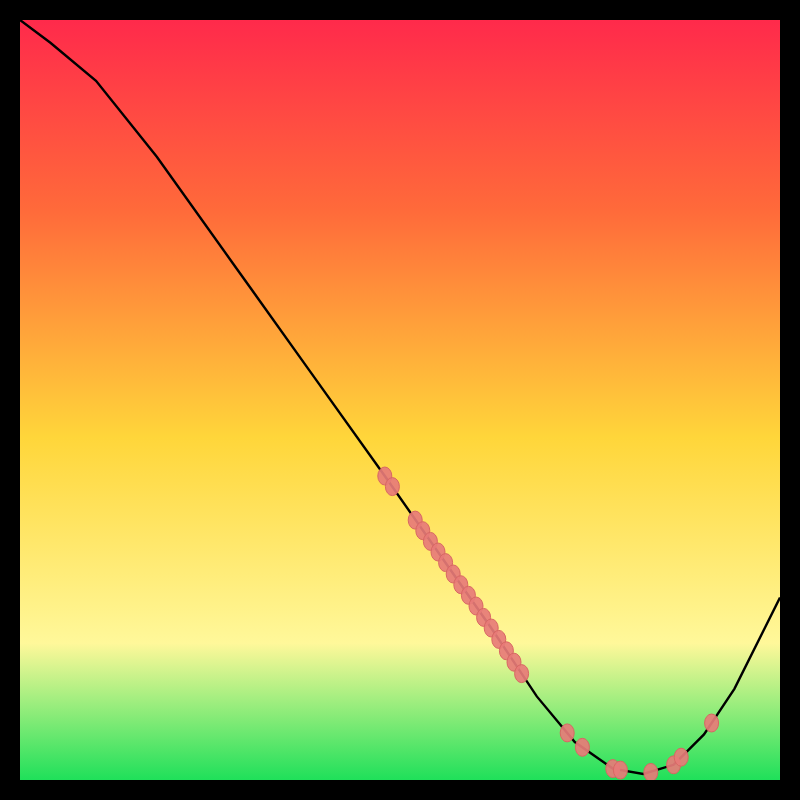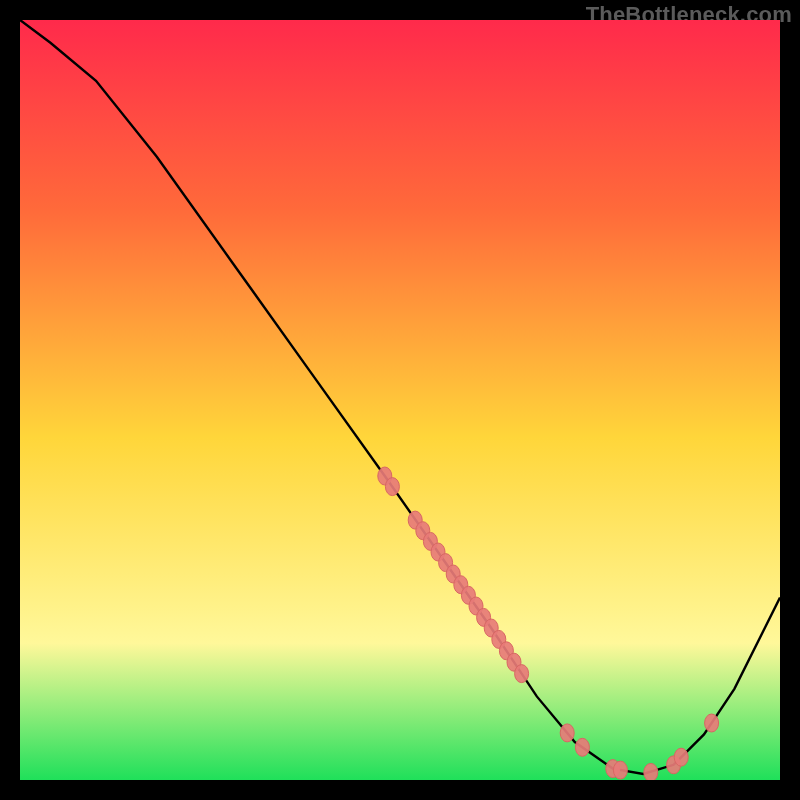--- a/index.html
+++ b/index.html
@@ -33,21 +33,20 @@
     letter-spacing: 0.2px;
     font-weight: 600;
     user-select: none;
   }
   svg { display: block; }
 </style>
 </head>
 <body>
 
 <div class="stage">
-  <div class="watermark">TheBottleneck.com</div>
 
   <svg class="plot" viewBox="0 0 760 760">
     <defs>
       <linearGradient id="bg-grad" x1="0" y1="0" x2="0" y2="1">
         <stop offset="0%" stop-color="#ff2a4b"></stop>
         <stop offset="25%" stop-color="#ff6a3a"></stop>
         <stop offset="55%" stop-color="#ffd63a"></stop>
         <stop offset="82%" stop-color="#fff89a"></stop>
         <stop offset="100%" stop-color="#1fe05a"></stop>
       </linearGradient>

